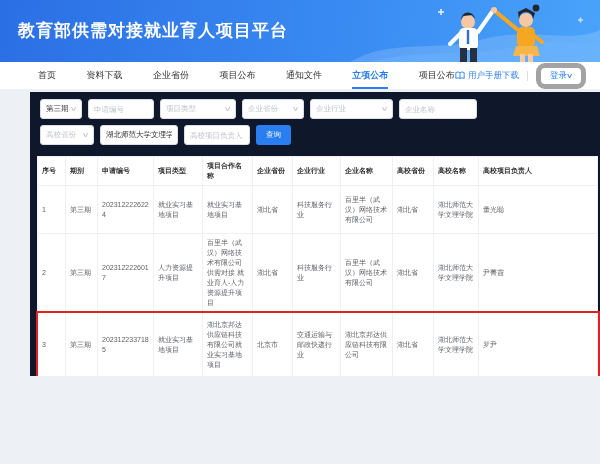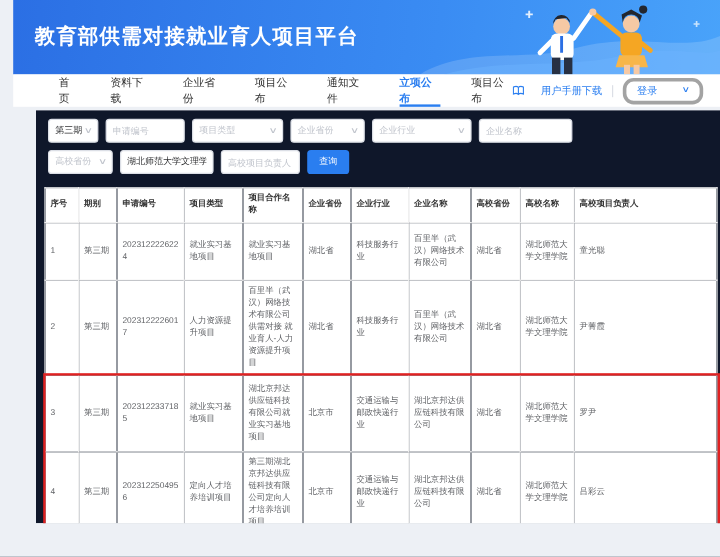--- a/index.html
+++ b/index.html
@@ -2,21 +2,21 @@
 <html><head>
 <meta charset="utf-8">
 <style>
   * { box-sizing: border-box; margin: 0; padding: 0; }
   html,body { width:600px; height:464px; }
   body {
     font-family: "Liberation Sans", "DejaVu Sans", sans-serif;
     background:#edf0f5;
     overflow:hidden;
   }
-  .page { position:relative; width:600px; height:436px; overflow:hidden;padding-left:11px; }
+  .page { position:relative; width:600px; height:376px; overflow:hidden; }
 
   
   .banner {
     position:relative; height:62px; width:100%;
     background:linear-gradient(97deg,#2b6fe4 0%,#3a8cf3 60%,#49a3fa 100%);
     overflow:hidden;
   }
   .banner h1 {
     position:absolute; left:18px; top:19px;
     color:#fff; font-size:17px; font-weight:bold; letter-spacing:1px; z-index:2;
@@ -28,25 +28,25 @@
     height:27px; background:#fff; display:flex; align-items:center;
     padding:0 14px 0 38px; position:relative;
   }
   .nav-items { display:flex; gap:26px; flex:1; height:100%; align-items:center;justify-content:space-between; }
   .nav-item {
     font-size:9px; color:#333; cursor:pointer; height:100%;
     display:flex; align-items:center; border-bottom:2px solid transparent; padding-top:2px;
   }
   .nav-item.active { color:#2a7ef0; border-bottom-color:#2a7ef0; font-weight:bold; }
   .nav-right { display:flex; align-items:center; gap:8px; }
-  .manual-link { display:flex; align-items:center; gap:14px; color:#2a7ef0; font-size:8.5px; cursor:pointer; }
+  .manual-link { display:flex; align-items:center; gap:3px; color:#2a7ef0; font-size:8.5px; cursor:pointer; }
   .nav-divider { width:1px; height:10px; background:#dcdfe6; }
   .login-btn {
-    border:3px solid #a3a3a3; color:#2a7ef0; background:#fff; font-size:8.5px;
-    border-radius:9px; padding:2px 9px; display:flex; align-items:center; gap:21px; cursor:pointer;
+    border:5px solid #a3a3a3; color:#2a7ef0; background:#fff; font-size:8.5px;
+    border-radius:9px; padding:2px 9px; display:flex; align-items:center; gap:0; cursor:pointer;
     font-family:inherit;
     justify-content:center;
   }
   .chev { font-size:7px; line-height:1; transform:scaleX(1.4); }
 
   
   .content {
     position:absolute; left:30px; top:92px; right:0; bottom:0;
     background:#0f172a; padding:7px 3px 0 7px;
   }

